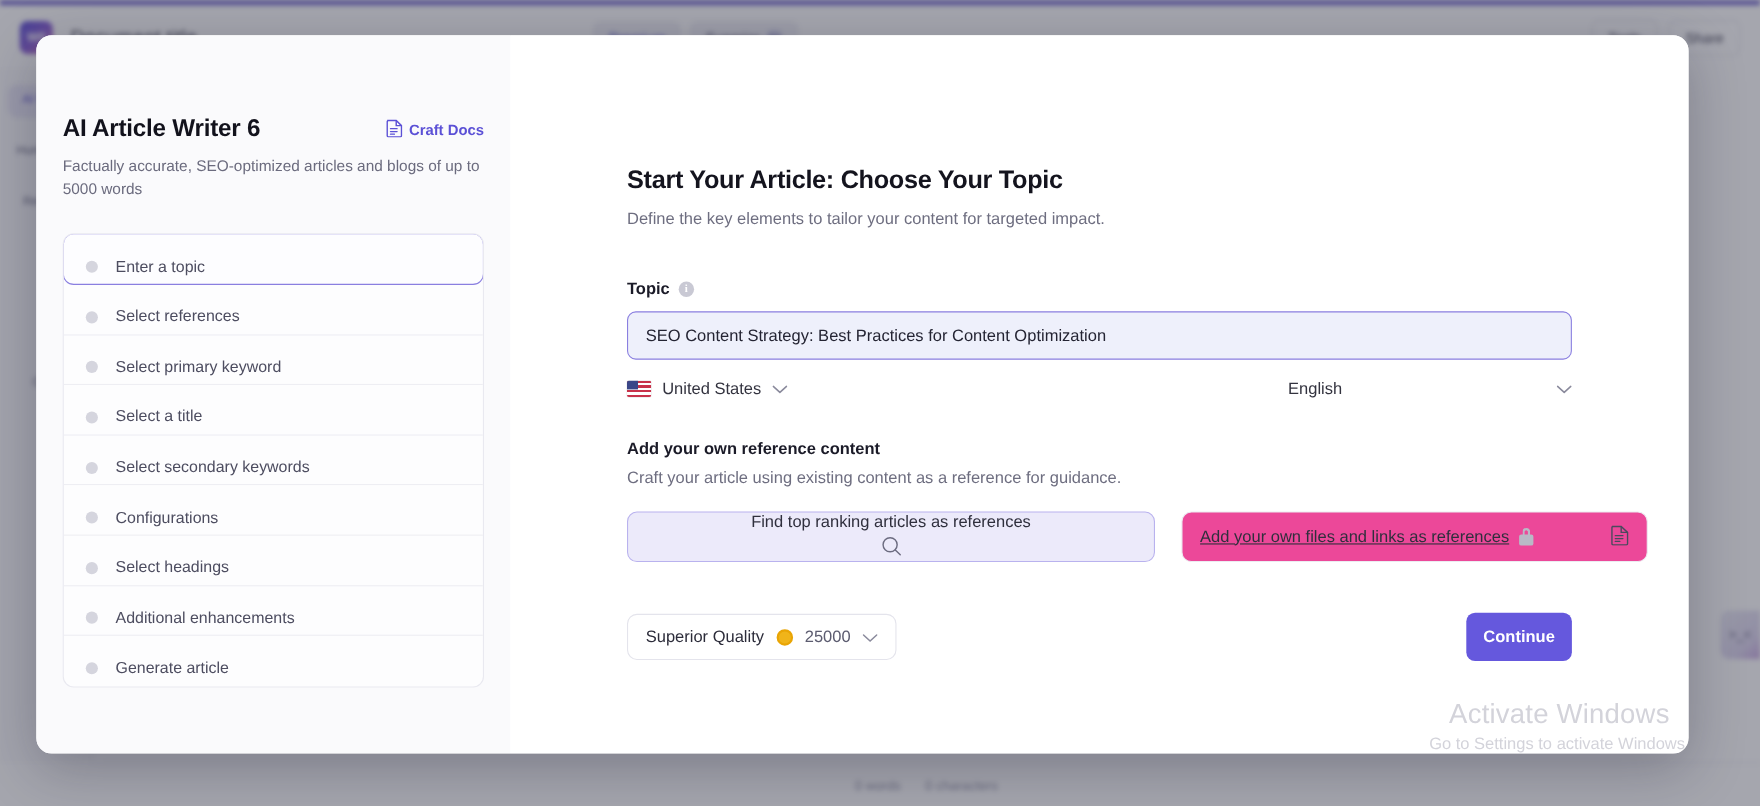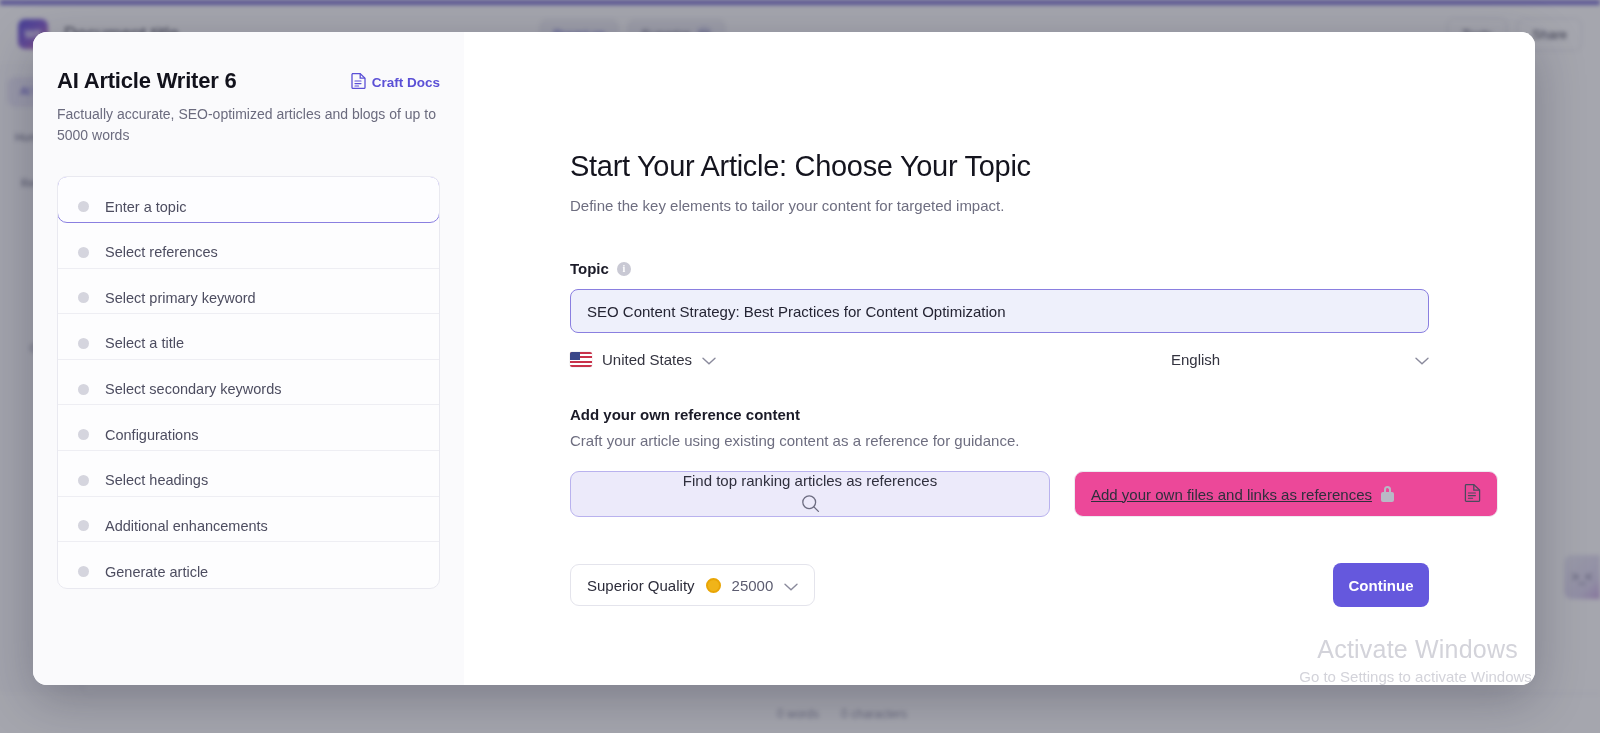--- a/index.html
+++ b/index.html
@@ -97,21 +97,21 @@
   }
 
   
   #left-panel {
     width: 431px; flex: 0 0 431px; background: #fafafc;
     padding: 36px 24px 0 24px;
   }
   #wizard-title {
     font-size: 22px; font-weight: bold; color: #12121c; letter-spacing: -0.2px;
   }
-  #title-row { display: flex; align-items: flex-start; justify-content: space-between; }
+  #title-row { display: flex; align-items: flex-start; justify-content: space-between; margin-top: 36px; }
   #view-docs {
     display: flex; align-items: center; gap: 6px;
     color: #5b50d6; font-size: 13.5px; font-weight: bold;
     cursor: pointer; margin-top: 4px; white-space: nowrap;
   }
   #wizard-sub {
     margin-top: 10px; font-size: 14px; color: #6b6b7e;
     line-height: 1.5; max-width: 380px;
   }
   #steps {
@@ -133,21 +133,21 @@
     border: 1.5px solid #8a7fe0; border-radius: 10px;
     background: #fdfdff; height: 47px; margin: -1px -1px 0 -1px;
   }
 
   
   #right-panel {
     flex: 1; background: #ffffff; padding: 118px 72px 0 106px;
     position: relative;
   }
   #main-heading {
-    font-size: 29px; font-weight: normal; color: #14141e; letter-spacing: -0.3px;
+    font-size: 23px; font-weight: bold; color: #14141e; letter-spacing: -0.3px;
   }
   #main-sub { margin-top: 14px; font-size: 15px; color: #6e6e80; }
 
   #topic-label-row {
     margin-top: 46px; display: flex; align-items: center; gap: 8px;
   }
   #topic-label { font-size: 15px; font-weight: bold; color: #1b1b28; }
   .info-icon {
     width: 14px; height: 14px; border-radius: 50%;
     background: #c9c9d4; color: #fff; font-size: 10px; font-weight: bold;

